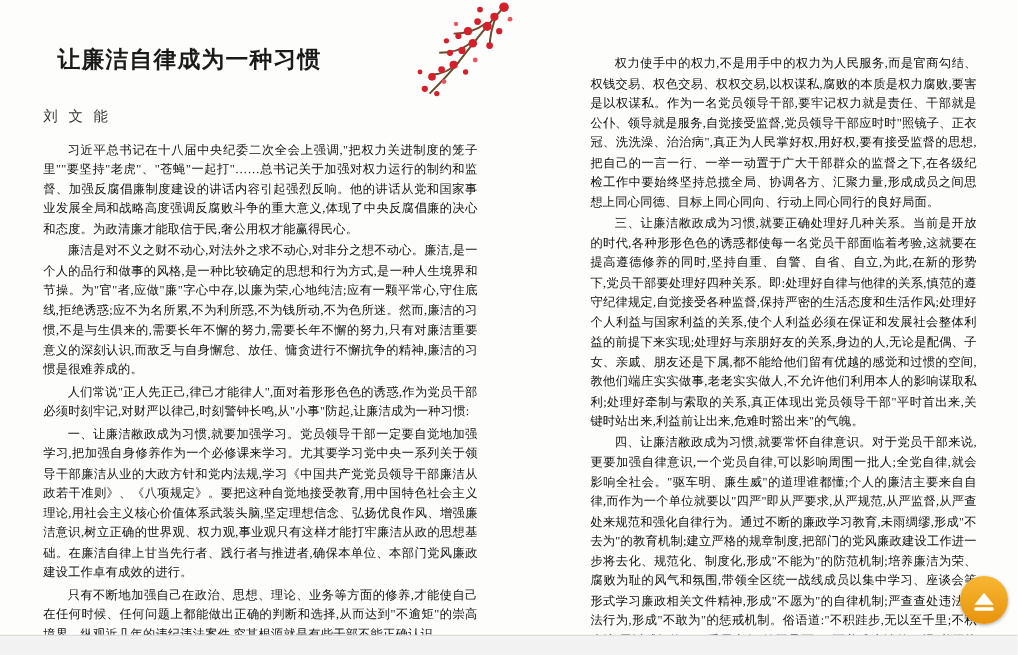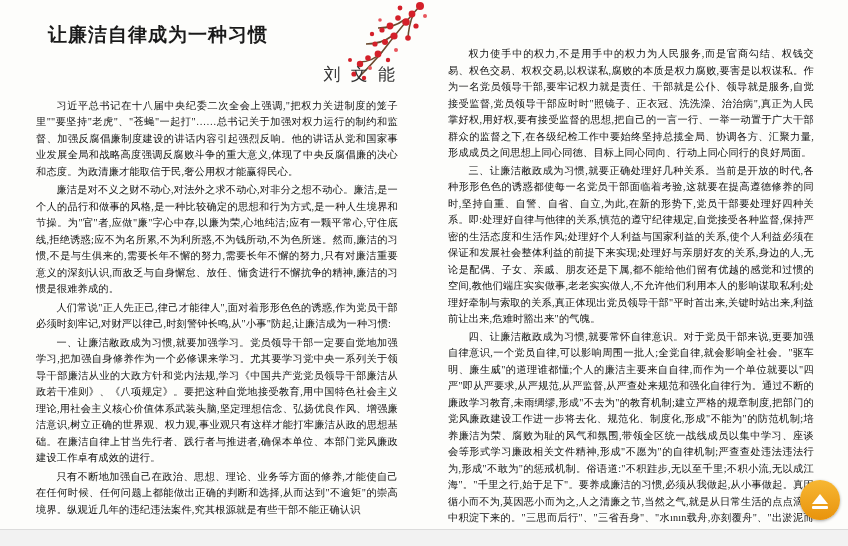--- a/index.html
+++ b/index.html
@@ -37,53 +37,54 @@
     width: 848px;
     height: 546px;
     display: flex;
   }
   .col {
     box-sizing: border-box;
     position: relative;
   }
   .col-left {
     width: 424px;
-    padding: 16px 26px 14px 36px;
+    padding: 32px 26px 14px 36px;
   }
   .col-right {
     width: 424px;
     padding: 46px 34px 14px 24px;
   }
   .doc-title {
     font-family: "Liberation Serif", serif;
     font-size: 19px;
     font-weight: bold;
     color: #1a1a1a;
     letter-spacing: 1px;
     margin: 6px 0 0 12px;
     line-height: 1.4;
   }
   .doc-author {
-    font-size: 17px;
+    font-size: 12px;
     color: #333;
-    text-align: right;
-    margin: 14px 0 12px 0;
+    text-align: left;
+    margin: 24px 0 12px 0;
     letter-spacing: 3px;
   }
   .para {
     font-size: 10.2px;
     line-height: 1.62;
     color: #111;
     text-align: justify;
     text-indent: 2em;
     margin: 0 0 2px 0;
     letter-spacing: 0.2px;
   }
   .col-right .para {
     margin-bottom: 1px;
+    margin-left: 44px;
   }
   
   .to-top {
     position: absolute;
     right: 8px;
     bottom: 26px;
     width: 40px;
     height: 40px;
     border-radius: 50%;
     background: #f0a30a;

